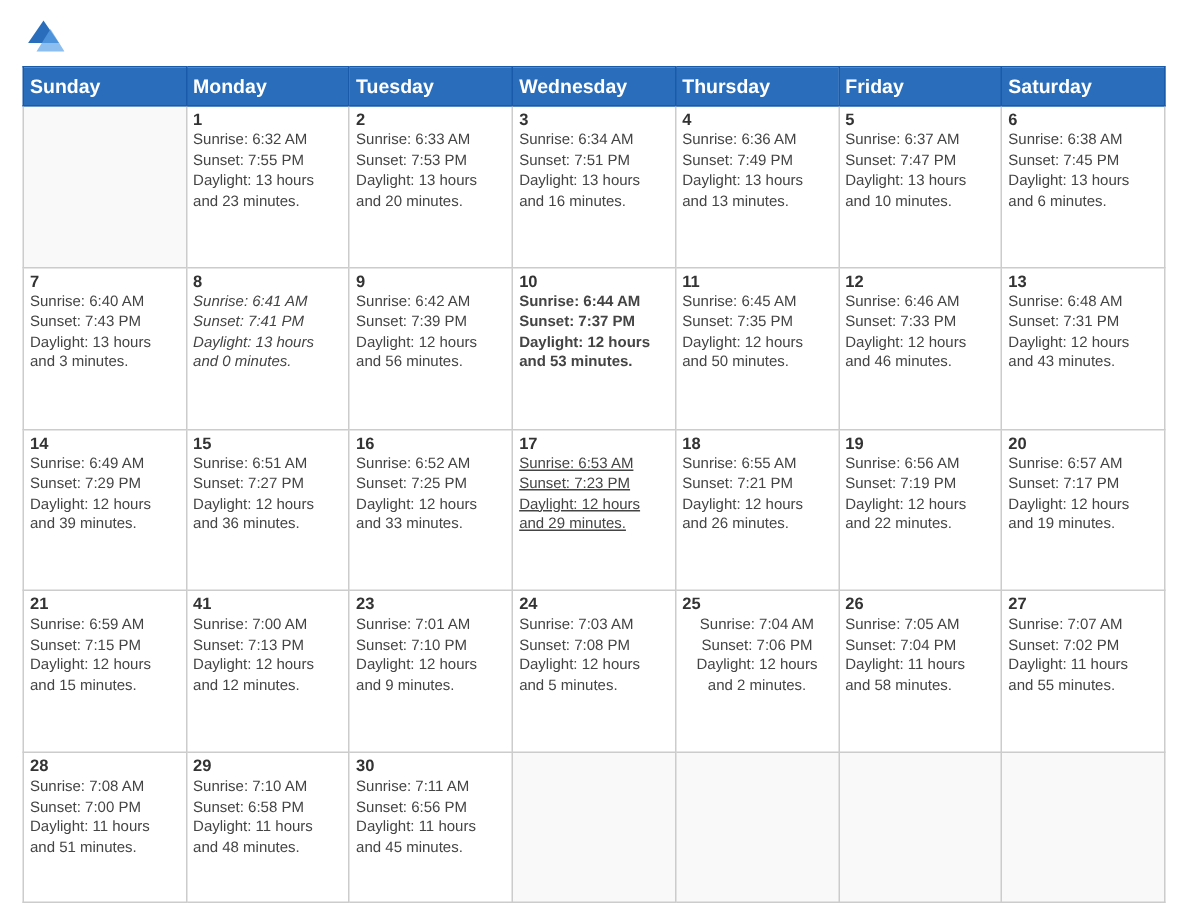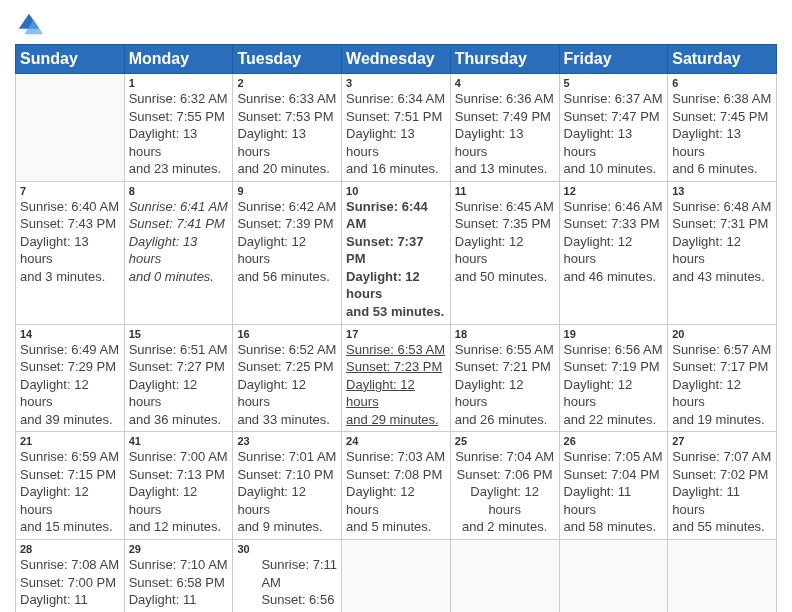--- a/index.html
+++ b/index.html
@@ -62,21 +62,21 @@
     .calendar {
       flex: 1;
       border: 1px solid #ccc;
       border-collapse: collapse;
       width: 100%;
       table-layout: fixed;
     }
     .calendar th {
       background: #2a6ebb;
       color: #fff;
-      font-size: 16px;
+      font-size: 13px;
       font-weight: bold;
       padding: 5px 4px;
       text-align: left;
       border: 1px solid #1a5aaa;
     }
     .calendar td {
       border: 1px solid #ccc;
       vertical-align: top;
       padding: 3px 4px;
       font-size: 9.5px;
@@ -84,21 +84,21 @@
       height: 80px;
     }
     .day-num {
       font-size: 11px;
       font-weight: bold;
       color: #333;
       display: block;
       margin-bottom: 1px;
     }
     .day-info {
-      font-size: 13px;
+      font-size: 10px;
       color: #444;
       line-height: 1.35;
     }
     .empty-cell {
       background: #f9f9f9;
     }
     tr:last-child td {
       height: 72px;
     }
   </style>
@@ -344,21 +344,21 @@
           </td>
           <td>
             <span class="day-num">29</span>
             <div class="day-info" style="white-space: pre-line;">Sunrise: 7:10 AM
 Sunset: 6:58 PM
 Daylight: 11 hours
 and 48 minutes.</div>
           </td>
           <td>
             <span class="day-num">30</span>
-            <div class="day-info" style="white-space: pre-line; margin-left: 24px;">Sunrise: 7:11 AM
+            <div class="day-info" style="white-space: pre-line;">Sunrise: 7:11 AM
 Sunset: 6:56 PM
 Daylight: 11 hours
 and 45 minutes.</div>
           </td>
           <td class="empty-cell"></td>
           <td class="empty-cell"></td>
           <td class="empty-cell"></td>
           <td class="empty-cell"></td>
         </tr>
       </tbody>

